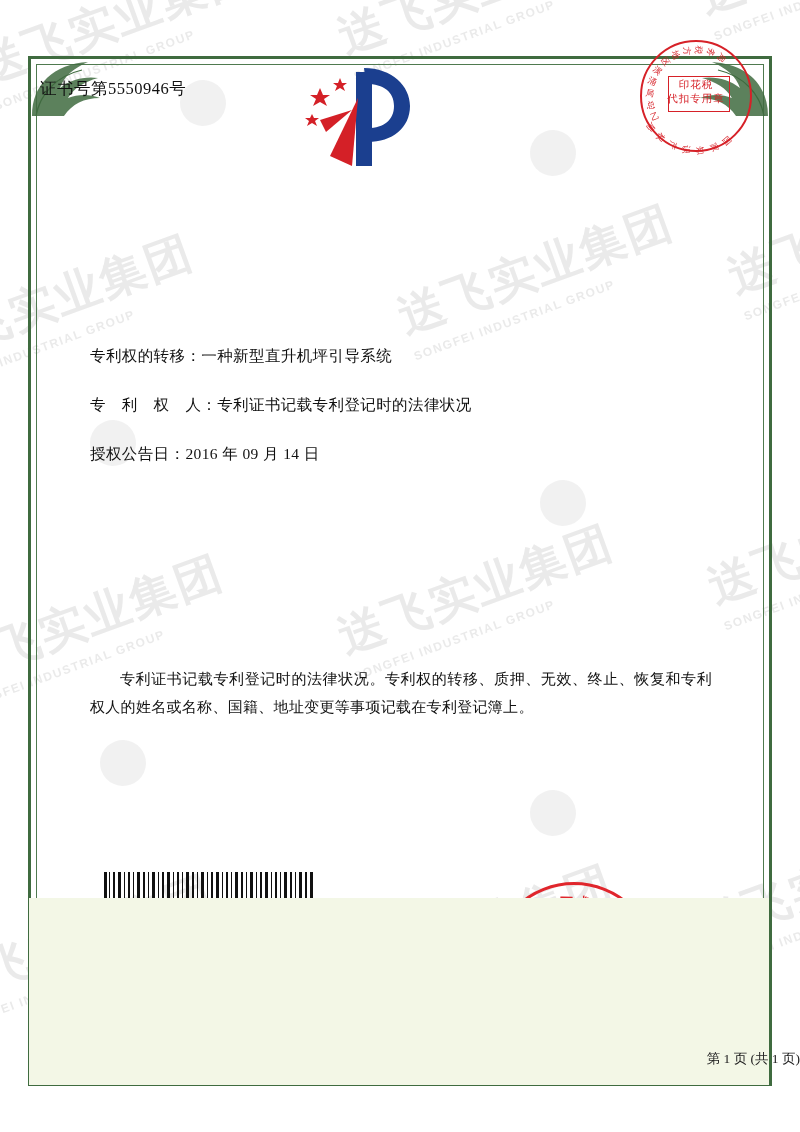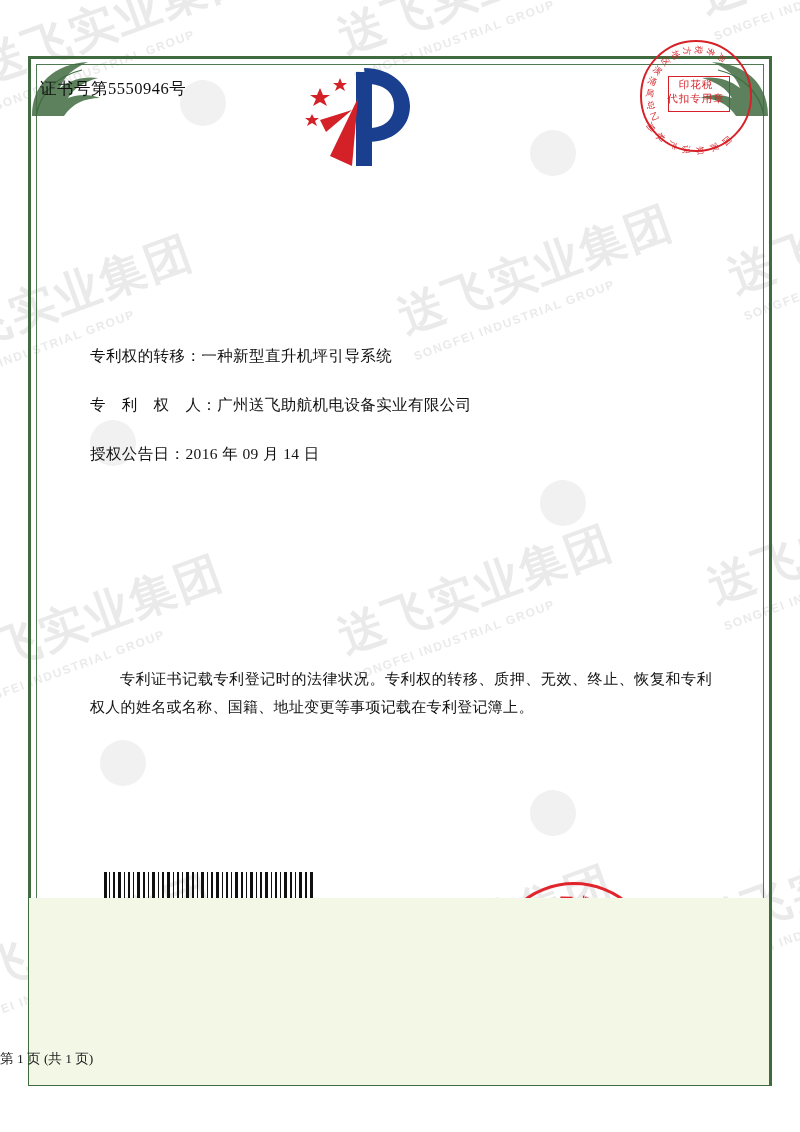--- a/index.html
+++ b/index.html
@@ -300,21 +300,21 @@
     color: #e0262c;
     letter-spacing: 0.5px;
   }
 
   
   .footer {
     position: absolute;
     left: 0;
     right: 0;
     top: 1050px;
-    text-align: left;
+    text-align: right;
     font-size: 13.5px;
     color: #222;
     z-index: 12;
   }
 </style>
 </head>
 <body>
 
 <div class="watermark-layer">
   <div class="wm" style="left:-30px; top:40px;">
@@ -449,21 +449,21 @@
       <div>代扣专用章</div>
     </div>
   </div>
 
 
   <div class="fields">
     <div class="field-row">
       <span class="lbl">专利权的转移：一种新型直升机坪引导系统</span>
     </div>
     <div class="field-row">
-      <span class="lbl">专　利　权　人：广州送飞助航机电设备实业有限公司</span>
+      <span class="lbl">专　利　权　人：专利证书记载专利登记时的法律状况</span>
     </div>
     <div class="field-row">
       <span class="lbl">授权公告日：2016 年 09 月 14 日</span>
     </div>
   </div>
 
   <div class="paras">
     <p>专利证书记载专利登记时的法律状况。专利权的转移、质押、无效、终止、恢复和专利权人的姓名或名称、国籍、地址变更等事项记载在专利登记簿上。</p>
   </div>
 

